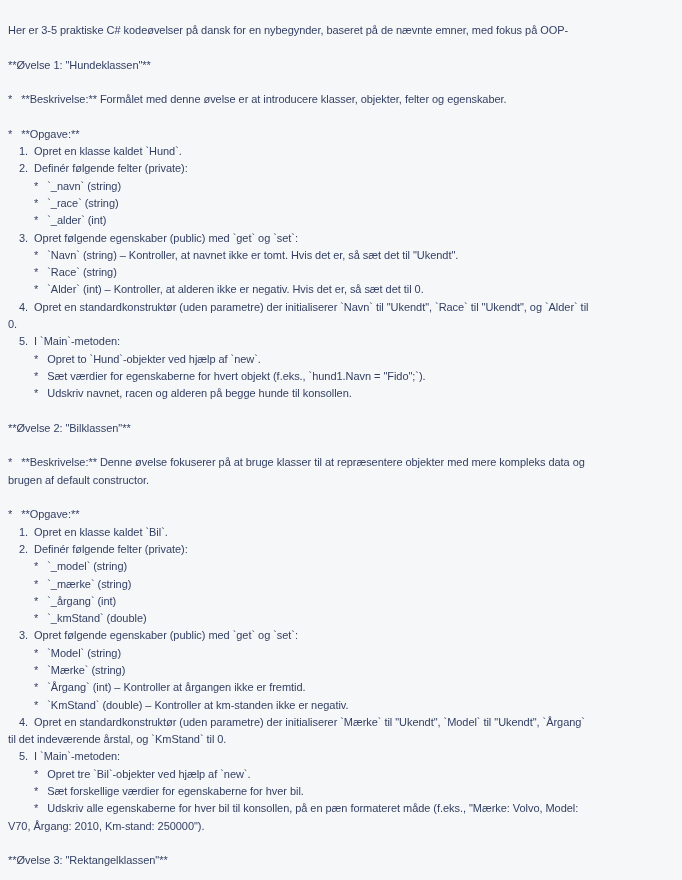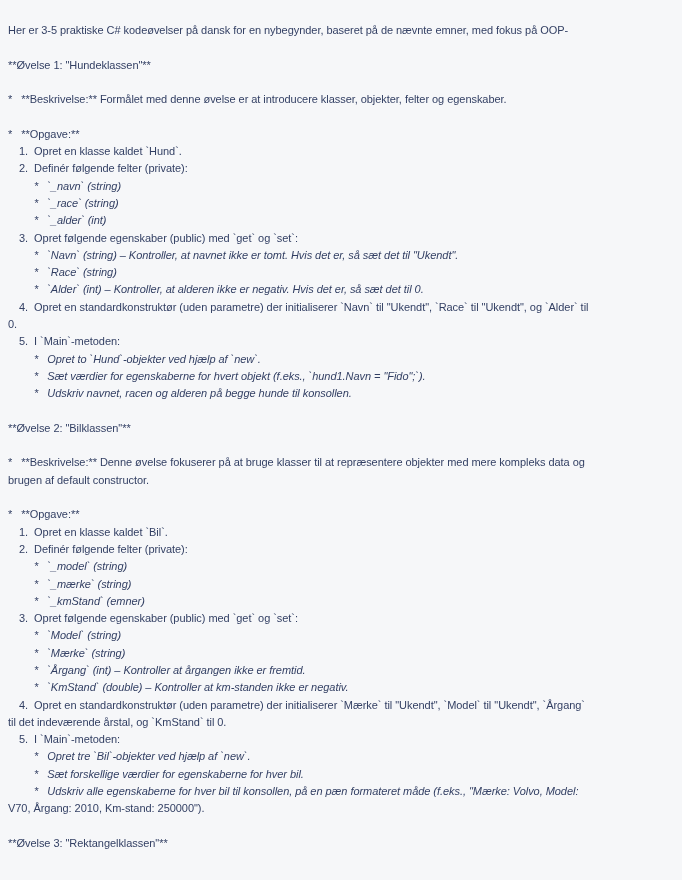--- a/index.html
+++ b/index.html
@@ -21,21 +21,21 @@
     letter-spacing: -0.05px;
     color: #323f63;
   }
   .row {
     white-space: pre;
     height: 17.3px;
     overflow: hidden;
   }
   .ind0 { padding-left: 0; }
   .ind1 { padding-left: 11px; }
-  .ind2 { padding-left: 26px; font-style: italic; }
+  .ind2 { padding-left: 26px; }
 </style>
 </head>
 <body style="background: rgb(246, 247, 249);">
 
 <div class="doc" style="color: rgb(50, 63, 99); margin-top: 10px;">
     <div class="row ind0">Her er 3-5 praktiske C# kodeøvelser på dansk for en nybegynder, baseret på de nævnte emner, med fokus på OOP-</div>
     <div class="row ind0"></div>
     <div class="row ind0">**Øvelse 1: "Hundeklassen"**</div>
     <div class="row ind0"></div>
     <div class="row ind0">*   **Beskrivelse:** Formålet med denne øvelse er at introducere klasser, objekter, felter og egenskaber.</div>
@@ -60,21 +60,22 @@
     <div class="row ind0">**Øvelse 2: "Bilklassen"**</div>
     <div class="row ind0"></div>
     <div class="row ind0">*   **Beskrivelse:** Denne øvelse fokuserer på at bruge klasser til at repræsentere objekter med mere kompleks data og</div>
     <div class="row ind0">brugen af default constructor.</div>
     <div class="row ind0"></div>
     <div class="row ind0">*   **Opgave:**</div>
     <div class="row ind1">1.  Opret en klasse kaldet `Bil`.</div>
     <div class="row ind1">2.  Definér følgende felter (private):</div>
     <div class="row ind2">*   `_model` (string)</div>
     <div class="row ind2">*   `_mærke` (string)</div>
-    <div class="row ind2">*   `_kmStand` (emner)</div>
+    <div class="row ind2">*   `_årgang` (int)</div>
+    <div class="row ind2">*   `_kmStand` (double)</div>
     <div class="row ind1">3.  Opret følgende egenskaber (public) med `get` og `set`:</div>
     <div class="row ind2">*   `Model` (string)</div>
     <div class="row ind2">*   `Mærke` (string)</div>
     <div class="row ind2">*   `Årgang` (int) – Kontroller at årgangen ikke er fremtid.</div>
     <div class="row ind2">*   `KmStand` (double) – Kontroller at km-standen ikke er negativ.</div>
     <div class="row ind1">4.  Opret en standardkonstruktør (uden parametre) der initialiserer `Mærke` til "Ukendt", `Model` til "Ukendt", `Årgang`</div>
     <div class="row ind0">til det indeværende årstal, og `KmStand` til 0.</div>
     <div class="row ind1">5.  I `Main`-metoden:</div>
     <div class="row ind2">*   Opret tre `Bil`-objekter ved hjælp af `new`.</div>
     <div class="row ind2">*   Sæt forskellige værdier for egenskaberne for hver bil.</div>

